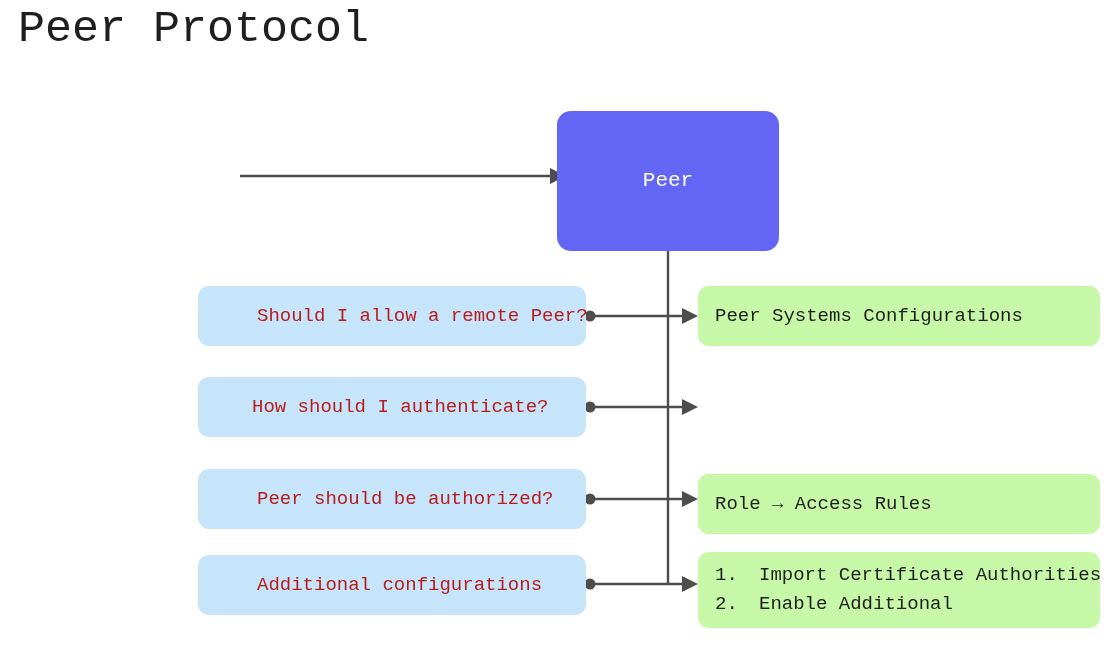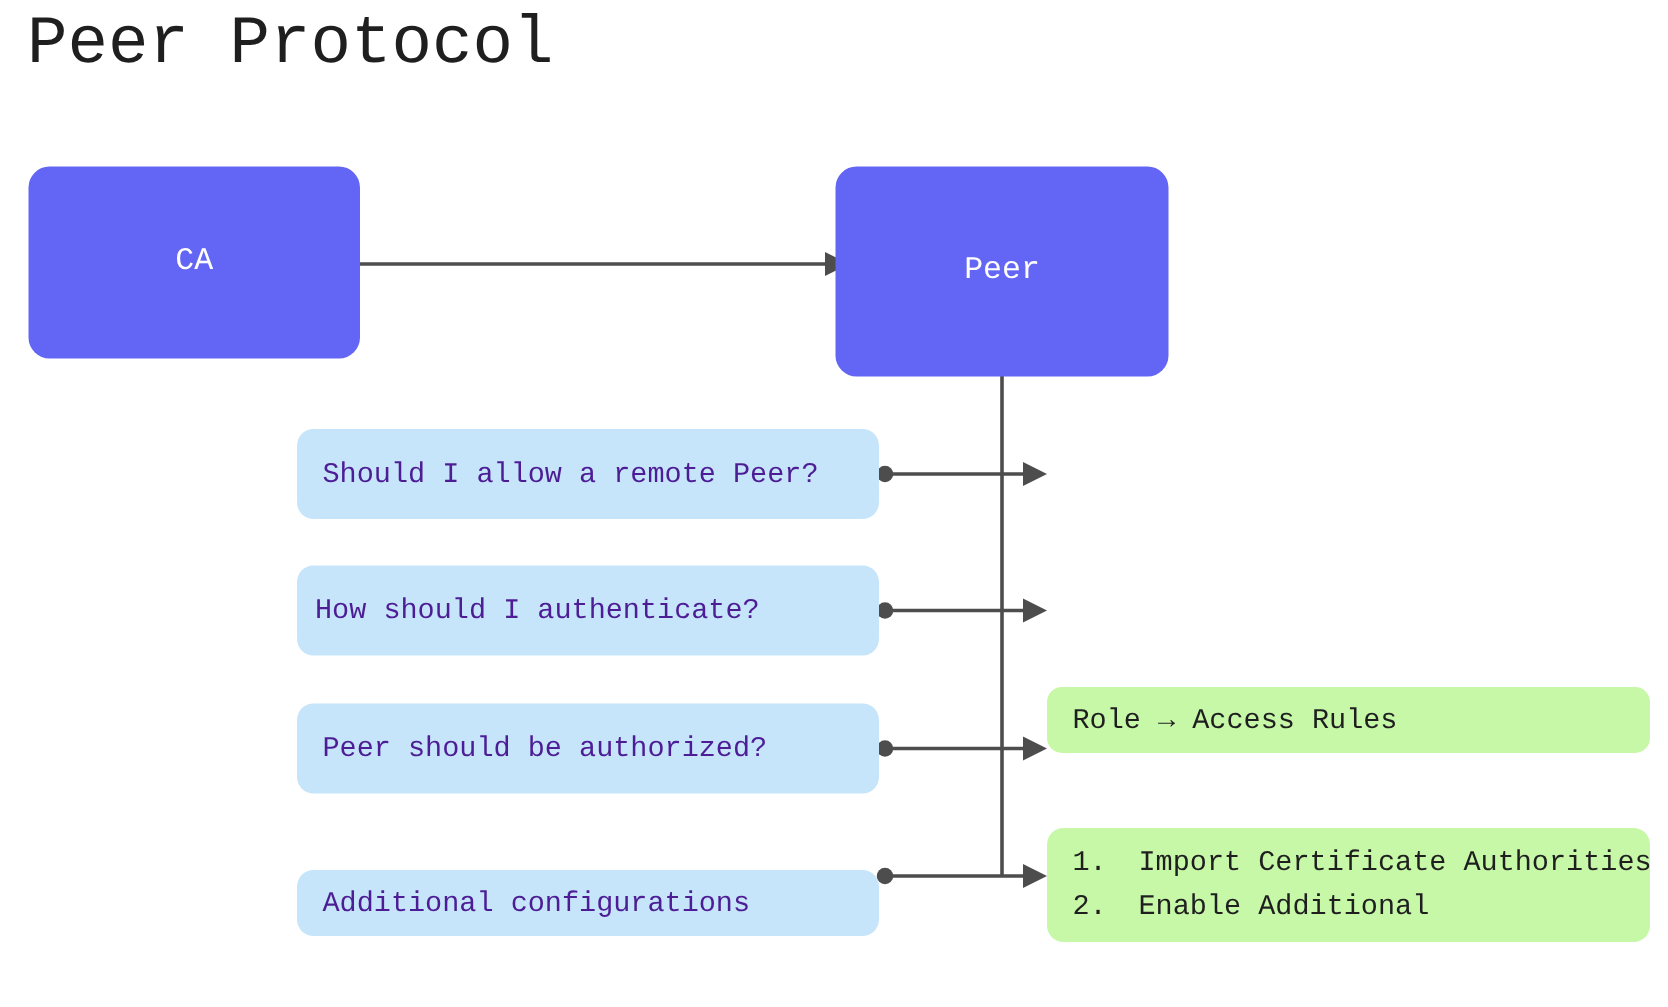--- a/index.html
+++ b/index.html
@@ -48,24 +48,25 @@
     font-size: 21px;
     line-height: 26px;
     white-space: nowrap;
   }
   .node-question {
     background: #c6e5fa;
     border-radius: 11px;
     padding-left: 17px;
   }
   .node-question .node-label {
-    color: #4c1d95;
+    color: #b91c1c;
     font-size: 19px;
     line-height: 24px;
     white-space: nowrap;
+    margin-left: 42px;
   }
   .node-answer {
     background: #c6f8a8;
     border-radius: 11px;
     padding-left: 17px;
   }
   .node-answer .node-label {
     color: #1f1f1f;
     font-size: 19px;
     line-height: 24px;
@@ -143,47 +144,47 @@
       <polygon class="conn-head" points="682,491 698,499 682,507"></polygon>
     </g>
 
     <g>
       <circle class="conn-dot" cx="590" cy="584" r="5.5"></circle>
       <line class="conn-line" x1="590" y1="584" x2="682" y2="584"></line>
       <polygon class="conn-head" points="682,576 698,584 682,592"></polygon>
     </g>
   </svg>
 
-  <div class="node node-primary" style="left:19px; top:111px; width:221px; height:128px;">
-    <span class="node-label">CA</span>
-  </div>
 
   <div class="node node-primary" style="left:557px; top:111px; width:222px; height:140px;">
     <span class="node-label">Peer</span>
   </div>
 
   <div class="node node-question" style="left:198px; top:286px; width:388px; height:60px;">
     <span class="node-label">Should I allow a remote Peer?</span>
   </div>
 
   <div class="node node-question" style="left:198px; top:377px; width:388px; height:60px;padding-left:12px;">
     <span class="node-label">How should I authenticate?</span>
   </div>
 
   <div class="node node-question" style="left:198px; top:469px; width:388px; height:60px;">
     <span class="node-label">Peer should be authorized?</span>
   </div>
 
-  <div class="node node-question" style="left:198px; top:580px; width:388px; height:44px;">
+  <div class="node node-question" style="left:198px; top:555px; width:388px; height:60px;">
     <span class="node-label">Additional configurations</span>
   </div>
 
+  <div class="node node-answer" style="left:698px; top:286px; width:402px; height:60px;">
+    <span class="node-label">Peer Systems Configurations</span>
+  </div>
 
 
-  <div class="node node-answer" style="left:698px; top:458px; width:402px; height:44px;border-radius:10px;">
+  <div class="node node-answer" style="left:698px; top:474px; width:402px; height:60px;">
     <span class="node-label">Role → Access Rules</span>
   </div>
 
   <div class="node node-answer" style="left:698px; top:552px; width:402px; height:76px;">
     <ol class="ol-list">
       <li>
         <span class="ol-num">1.</span>
         <span>Import Certificate Authorities</span>
       </li>
       <li>

